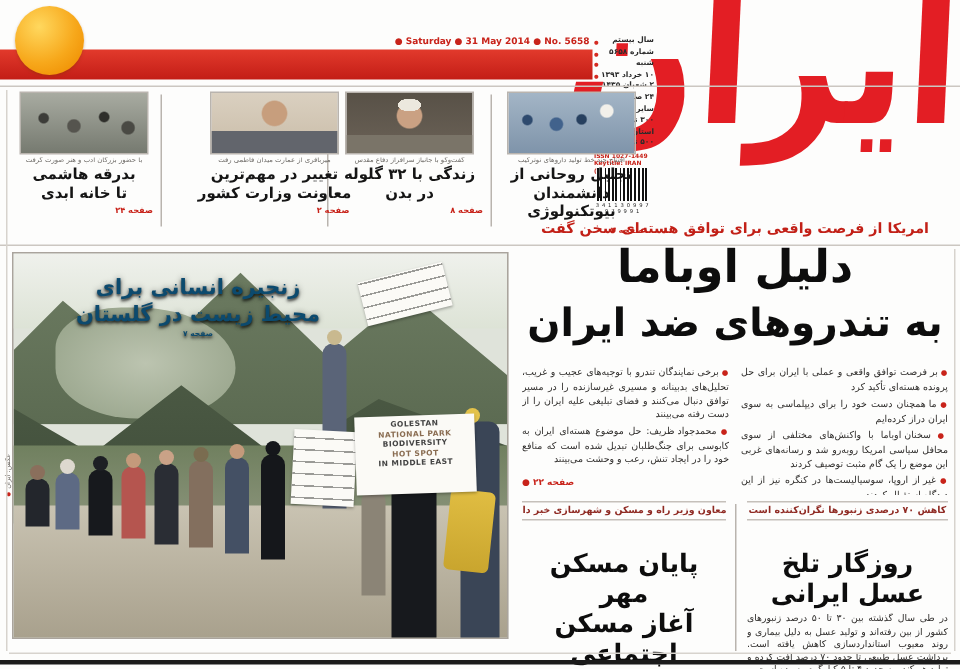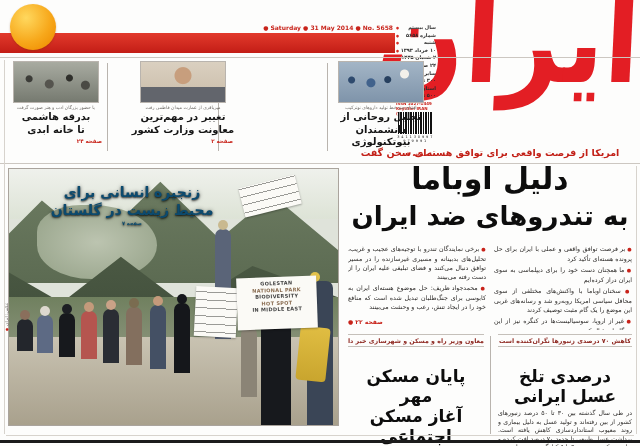--- a/index.html
+++ b/index.html
@@ -130,20 +130,26 @@
     <div class="tcap">با حضور بزرگان ادب و هنر صورت گرفت</div>
     <div class="thl"><span>بدرقه هاشمی</span><br><span>تا خانه ابدی</span></div>
     <div class="tpage">صفحه ۲۴</div>
   </div>
   <div class="teaser t2">
     <div class="tphoto ph-t2"></div>
     <div class="tcap">میرباقری از عمارت میدان فاطمی رفت</div>
     <div class="thl"><span>تغییر در مهم‌ترین</span><br><span>معاونت وزارت کشور</span></div>
     <div class="tpage">صفحه ۲</div>
   </div>
+  <div class="teaser t3">
+    <div class="tphoto ph-t3"></div>
+    <div class="tcap">گفت‌وگو با جانباز سرافراز دفاع مقدس</div>
+    <div class="thl"><span>زندگی با ۳۲ گلوله</span><br><span>در بدن</span></div>
+    <div class="tpage">صفحه ۸</div>
+  </div>
   <div class="teaser t4">
     <div class="tphoto ph-t4"></div>
     <div class="tcap">افتتاح چند خط تولید داروهای نوترکیب</div>
     <div class="thl"><span>تجلیل روحانی از</span><br><span>دانشمندان بیوتکنولوژی</span></div>
     <div class="tpage">صفحه ۲</div>
   </div>
   <div class="teaser-sep2"></div>
 
   <div class="photo">
     <div class="ph-sky"></div>
@@ -198,21 +204,21 @@
   <div class="lead-col col-l">
     <p>برخی نمایندگان تندرو با توجیه‌های عجیب و غریب، تحلیل‌های بدبینانه و مسیری غیرسازنده را در مسیر توافق دنبال می‌کنند و فضای تبلیغی علیه ایران را از دست رفته می‌بینند</p>
     <p>محمدجواد ظریف: حل موضوع هسته‌ای ایران به کابوسی برای جنگ‌طلبان تبدیل شده است که منافع خود را در ایجاد تنش، رعب و وحشت می‌بینند</p>
   </div>
   <div class="lead-page">صفحه ۲۲</div>
 
   <div class="sub-vrule"></div>
 
   <div class="sub sub-honey">
     <div class="kick">کاهش ۷۰ درصدی زنبورها نگران‌کننده است</div>
-    <div class="h"><span>درصدی تلخ</span><br><span>عسل ایرانی</span></div>
+    <div class="h"><span>روزگار تلخ</span><br><span>عسل ایرانی</span></div>
     <div class="body">در طی سال گذشته بین ۳۰ تا ۵۰ درصد زنبورهای کشور از بین رفته‌اند و تولید عسل به دلیل بیماری و روند معیوب استانداردسازی کاهش یافته است. برداشت عسل طبیعی تا حدود ۷۰ درصد افت کرده و تولید هر کندو به حدود ۴ تا ۵ کیلوگرم رسیده است.</div>
     <div class="pg">صفحه ۹</div>
   </div>
 
   <div class="sub sub-maskan">
     <div class="kick">معاون وزیر راه و مسکن و شهرسازی خبر داد</div>
     <div class="h"><span>پایان مسکن مهر</span><br><span>آغاز مسکن اجتماعی</span></div>
     <div class="body">با اتمام واحدهای باقی‌مانده مسکن مهر، دولت تعهدهای قبلی را تکمیل می‌کند و طرح مسکن اجتماعی برای اقشار کم‌درآمد آغاز می‌شود. هدف این طرح تأمین سرپناه ارزان برای دهک‌های پایین درآمدی و اجاره‌داری حرفه‌ای است.</div>
 
   </div>

